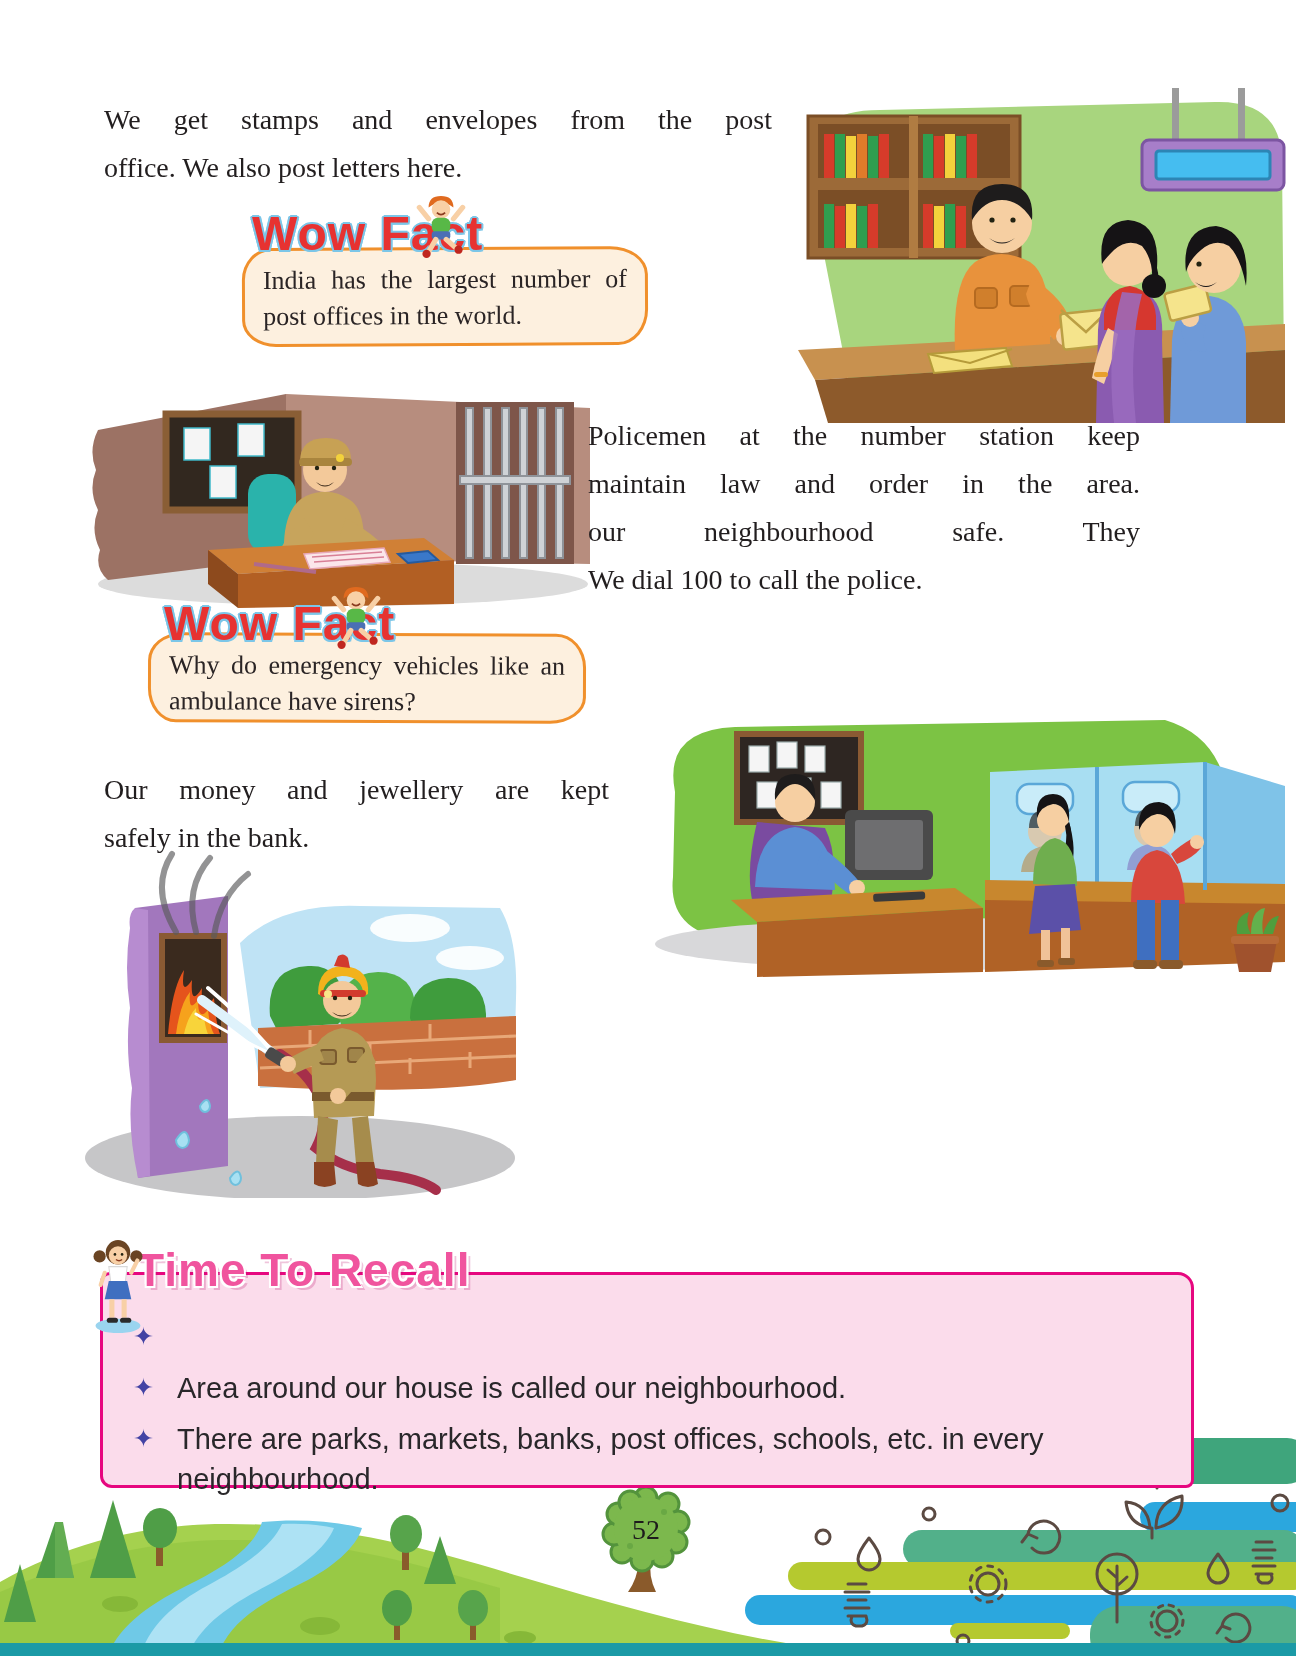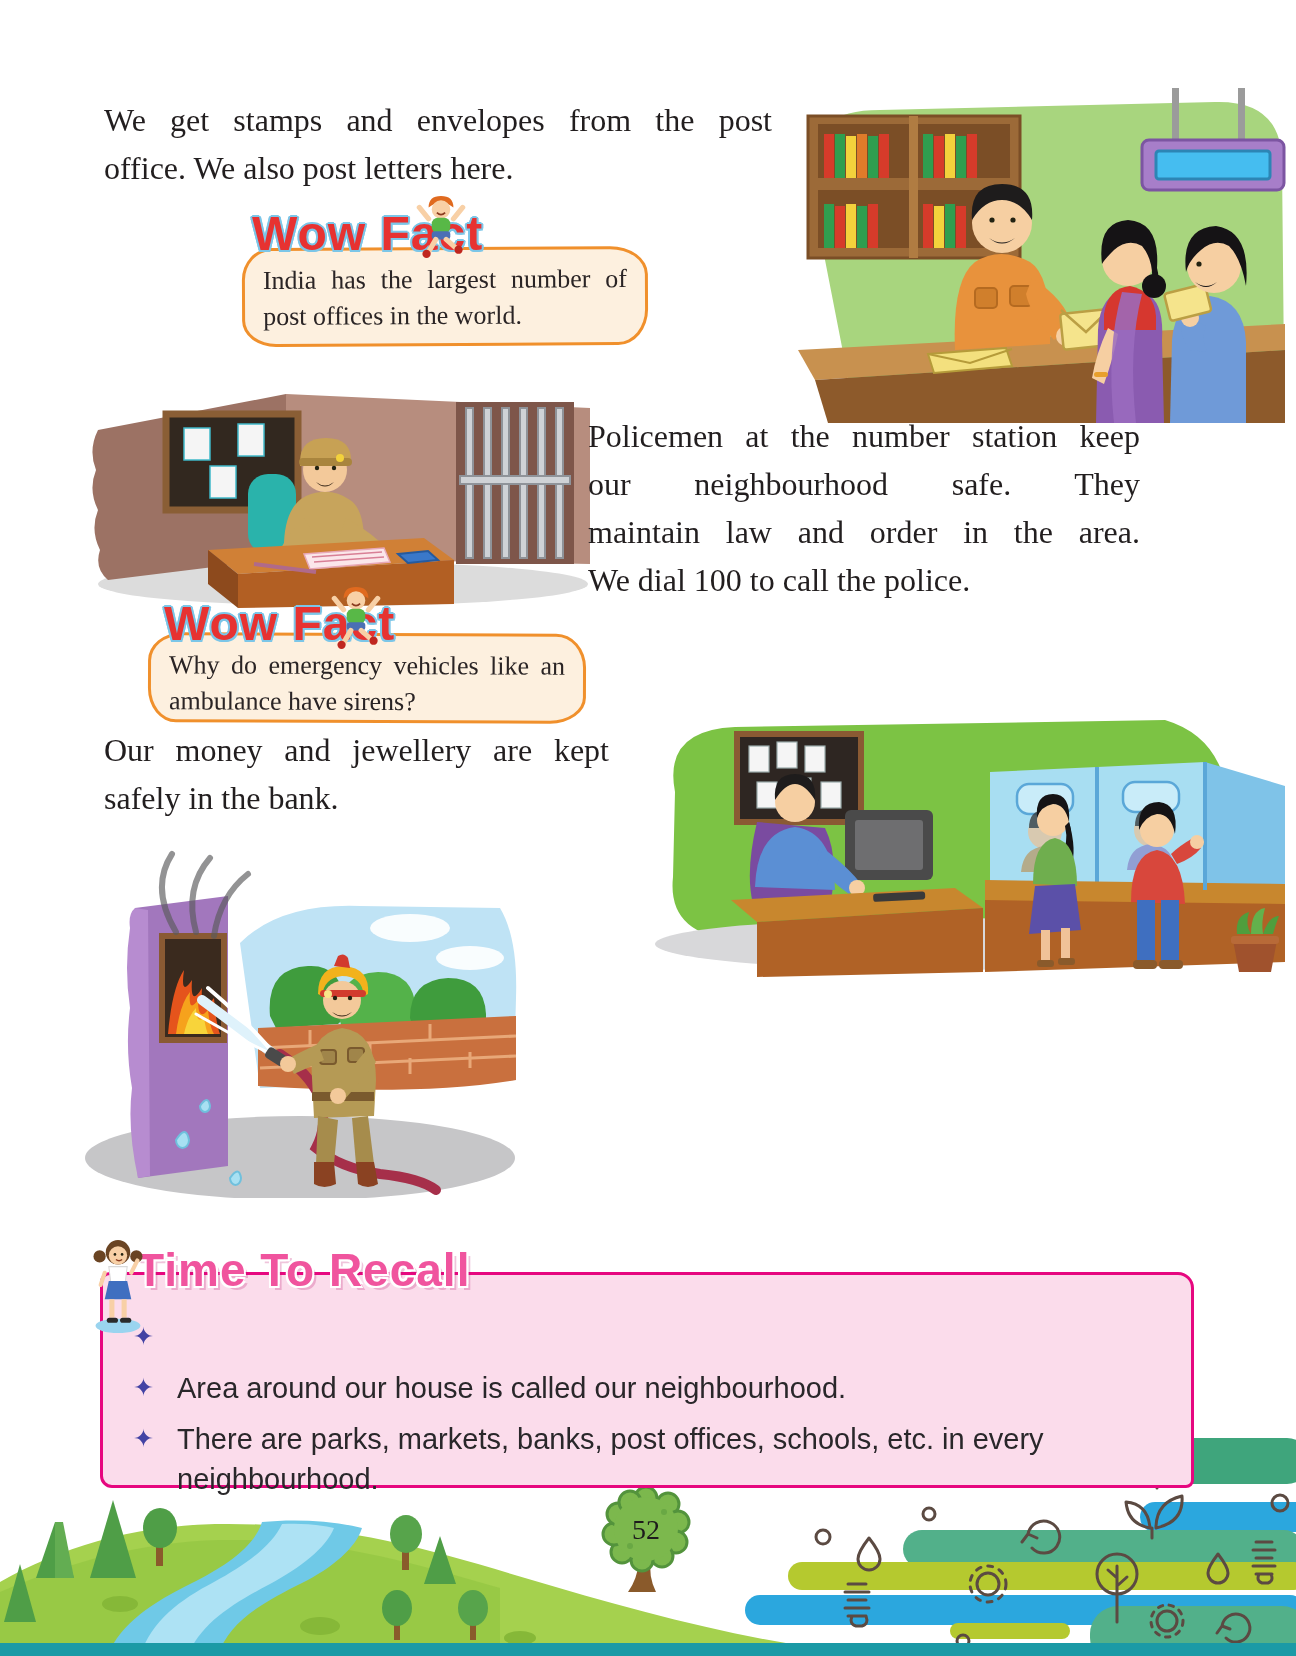--- a/index.html
+++ b/index.html
@@ -1,18 +1,18 @@
 <!DOCTYPE html>
 <html><head>
 <meta charset="utf-8">
 <style>
   html,body{margin:0;padding:0;background:#888;}
   #page{position:relative;width:1296px;height:1656px;background:#ffffff;overflow:hidden;
         font-family:"Liberation Serif",serif;color:#221e1f;margin:0 auto;}
-  .para{position:absolute;font-size:32px;line-height:48px;color:#221e1f;}
+  .para{position:absolute;font-size:28px;line-height:48px;color:#221e1f;}
   .jline{display:block;text-align:justify;text-align-last:justify;}
   .jlast{display:block;text-align:left;text-align-last:left;}
   .wow-title{position:absolute;font-family:"Liberation Sans",sans-serif;font-weight:bold;
      font-size:48px;color:#e73231;z-index:3;letter-spacing:1px;
      text-shadow:-2px 0 #7cc6e8,2px 0 #7cc6e8,0 -2px #7cc6e8,0 2px #7cc6e8,
        -1.5px -1.5px #7cc6e8,1.5px 1.5px #7cc6e8,-1.5px 1.5px #7cc6e8,1.5px -1.5px #7cc6e8;}
   .wow-box{position:absolute;box-sizing:border-box;background:#fdf0df;border:3px solid #f0902c;
      z-index:1;font-size:26px;line-height:36px;color:#2a2425;padding:12px 18px 10px 18px;}
   #wow1-box{left:242px;top:247px;width:406px;height:99px;border-radius:30px 38px 30px 34px/32px 28px 36px 26px;transform:rotate(-.3deg);}
   #wow2-box{left:148px;top:633px;width:438px;height:90px;border-radius:34px 30px 36px 28px/28px 34px 26px 34px;transform:rotate(.2deg);}
@@ -194,22 +194,22 @@
         <line x1="224" y1="199" x2="294" y2="194" stroke="#d87f96" stroke-width="1.5"></line>
         <line x1="226" y1="204" x2="296" y2="199" stroke="#d87f96" stroke-width="1.5"></line>
         <line x1="166" y1="206" x2="228" y2="214" stroke="#b06a8a" stroke-width="4"></line>
         <polygon points="310,196 340,193 350,202 320,205" fill="#3a78c9" stroke="#255a9e" stroke-width="2"></polygon>
       </g>
     </svg>
   </div>
 
   <div class="para" style="left:588px;top:412px;width:552px;">
     <span class="jline">Policemen at the number station keep</span>
+    <span class="jline">maintain law and order in the area.</span>
     <span class="jline">our neighbourhood safe. They</span>
-    <span class="jline">maintain law and order in the area.</span>
     <span class="jlast">We dial 100 to call the police.</span>
   </div>
 
   <div class="wow-title" style="left:164px;top:596px;">Wow Fact</div>
   <div class="wow-boy" style="left:330px;top:585px;">
     <svg width="52" height="64" viewBox="0 0 50 62">
       <line x1="13" y1="24" x2="4" y2="13" stroke="#f8d0a6" stroke-width="5" stroke-linecap="round"></line>
       <line x1="37" y1="24" x2="46" y2="13" stroke="#f8d0a6" stroke-width="5" stroke-linecap="round"></line>
       <path d="M13,13 Q13,2 25,2 Q37,2 37,13 Q30,8 25,9 Q20,8 13,13 Z" fill="#e06a1f"></path>
       <circle cx="25" cy="15" r="9" fill="#f8d0a6"></circle>
@@ -220,21 +220,21 @@
       <line x1="30" y1="44" x2="39" y2="52" stroke="#f8d0a6" stroke-width="5" stroke-linecap="round"></line>
       <circle cx="11" cy="58" r="4" fill="#c0271f"></circle>
         <circle cx="42" cy="54" r="4" fill="#c0271f"></circle>
     </svg>
   </div>
   <div class="wow-box" id="wow2-box">
     <span class="jline">Why do emergency vehicles like an</span>
     <span class="jlast">ambulance have sirens?</span>
   </div>
 
-  <div class="para" style="left:104px;top:726px;width:505px;">
+  <div class="para" style="left:104px;top:766px;width:505px;">
     <span class="jline">Our money and jewellery are kept</span>
     <span class="jlast">safely in the bank.</span>
   </div>
 
   <div class="scene" style="left:645px;top:672px;">
     <svg width="650" height="305" viewBox="0 0 650 305">
       <path d="M30,120 Q18,58 90,55 L520,48 Q560,60 575,95 Q640,120 636,190 Q640,250 560,262 L90,268 Q22,262 28,205 Z" fill="#7cc344"></path>
       <ellipse cx="300" cy="272" rx="290" ry="26" fill="#d8d8da"></ellipse>
       <g>
         <rect x="92" y="62" width="124" height="88" fill="#2e2622" stroke="#8a5a33" stroke-width="6"></rect>

